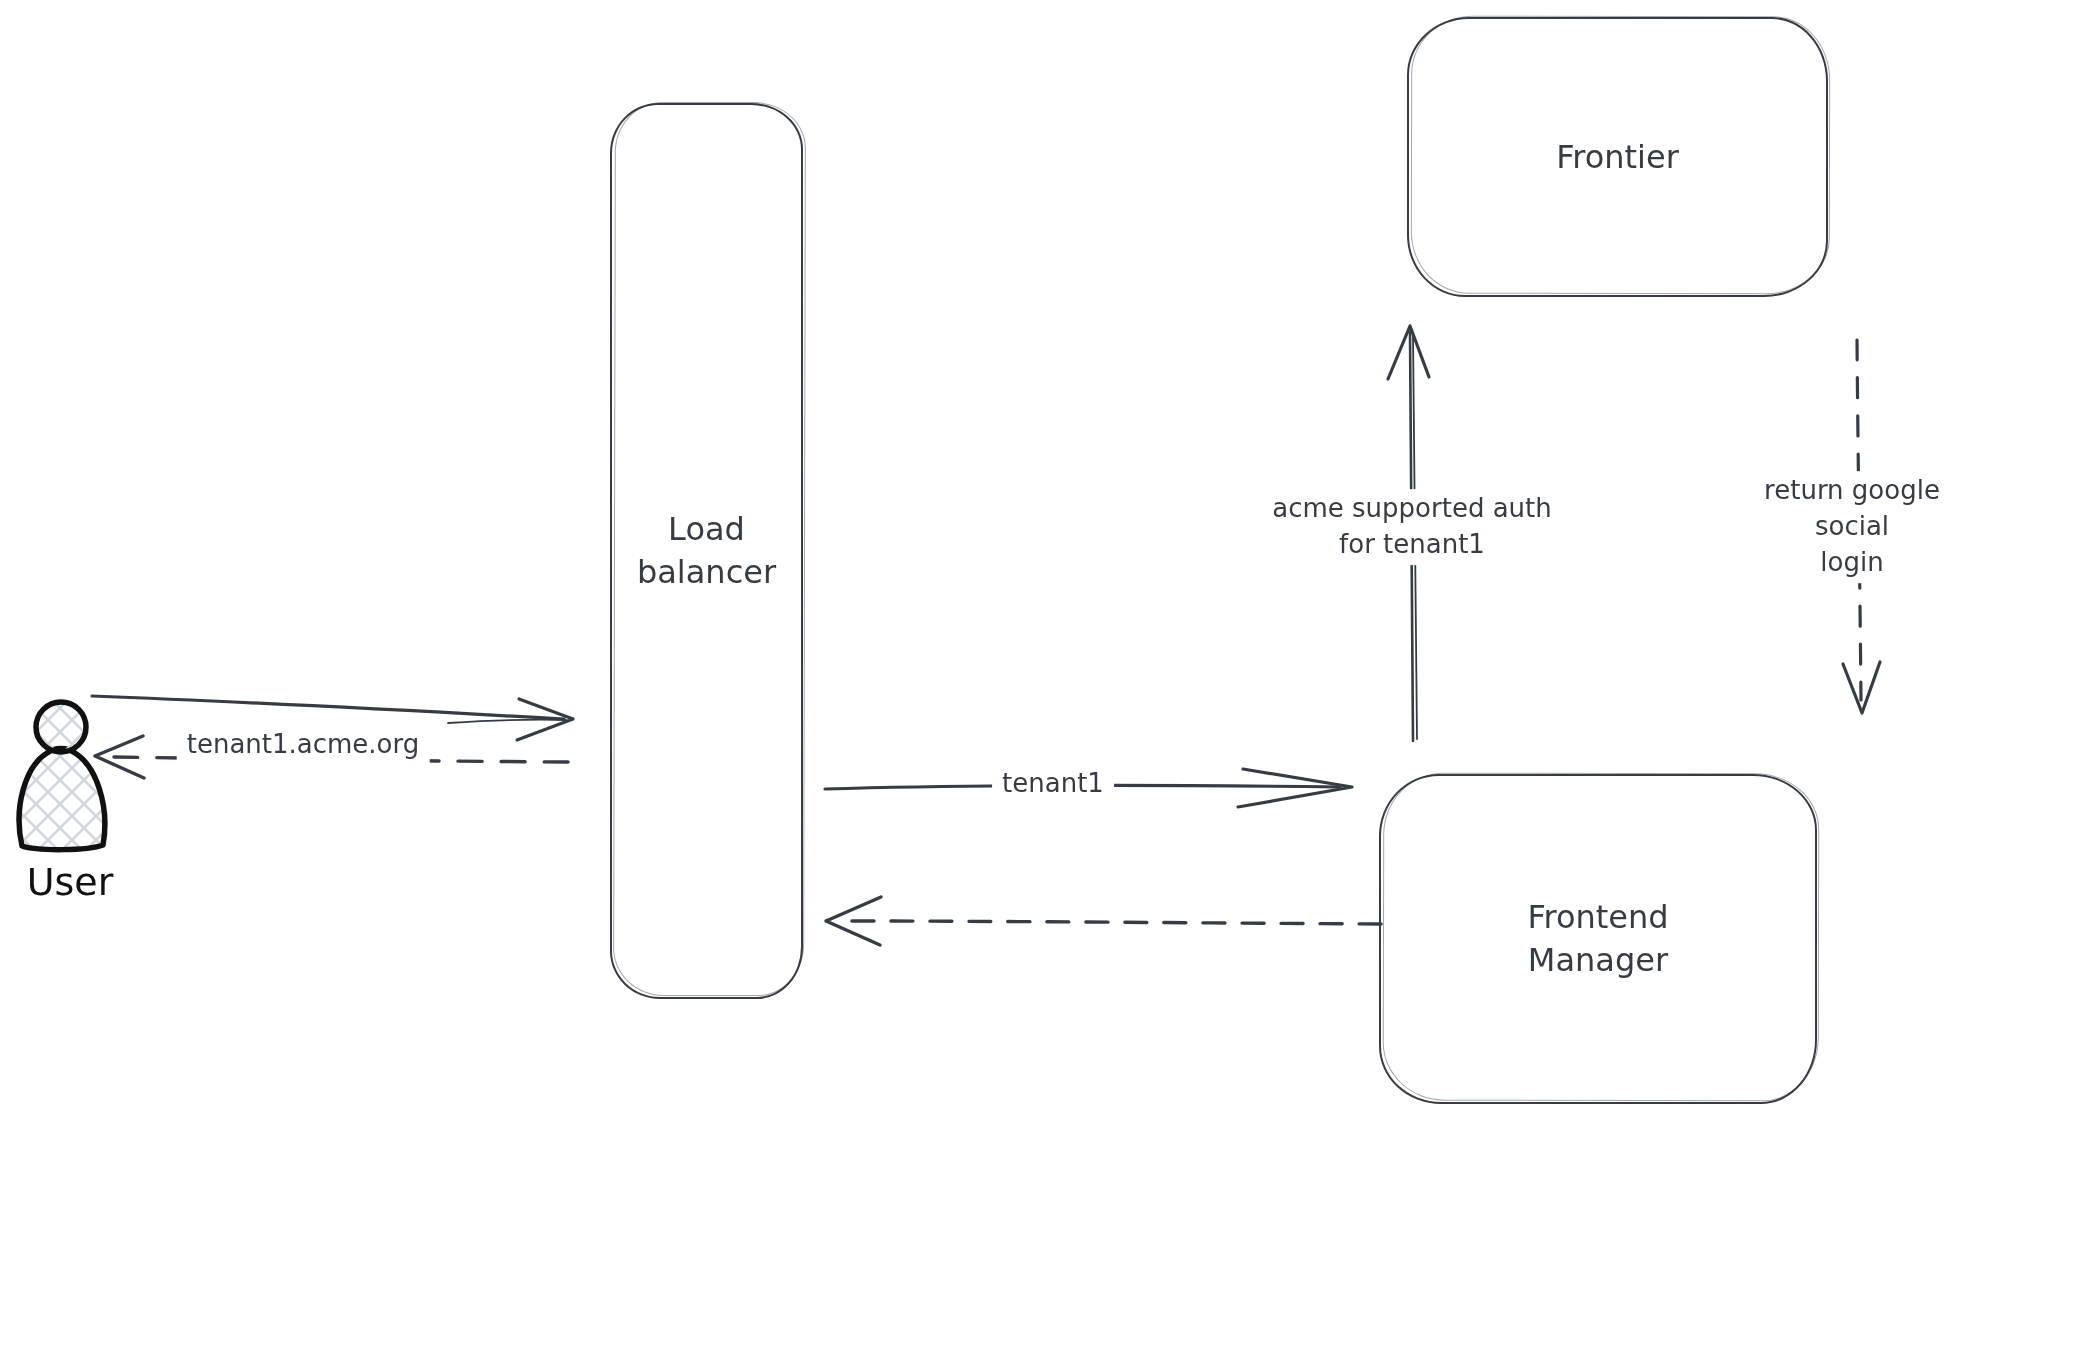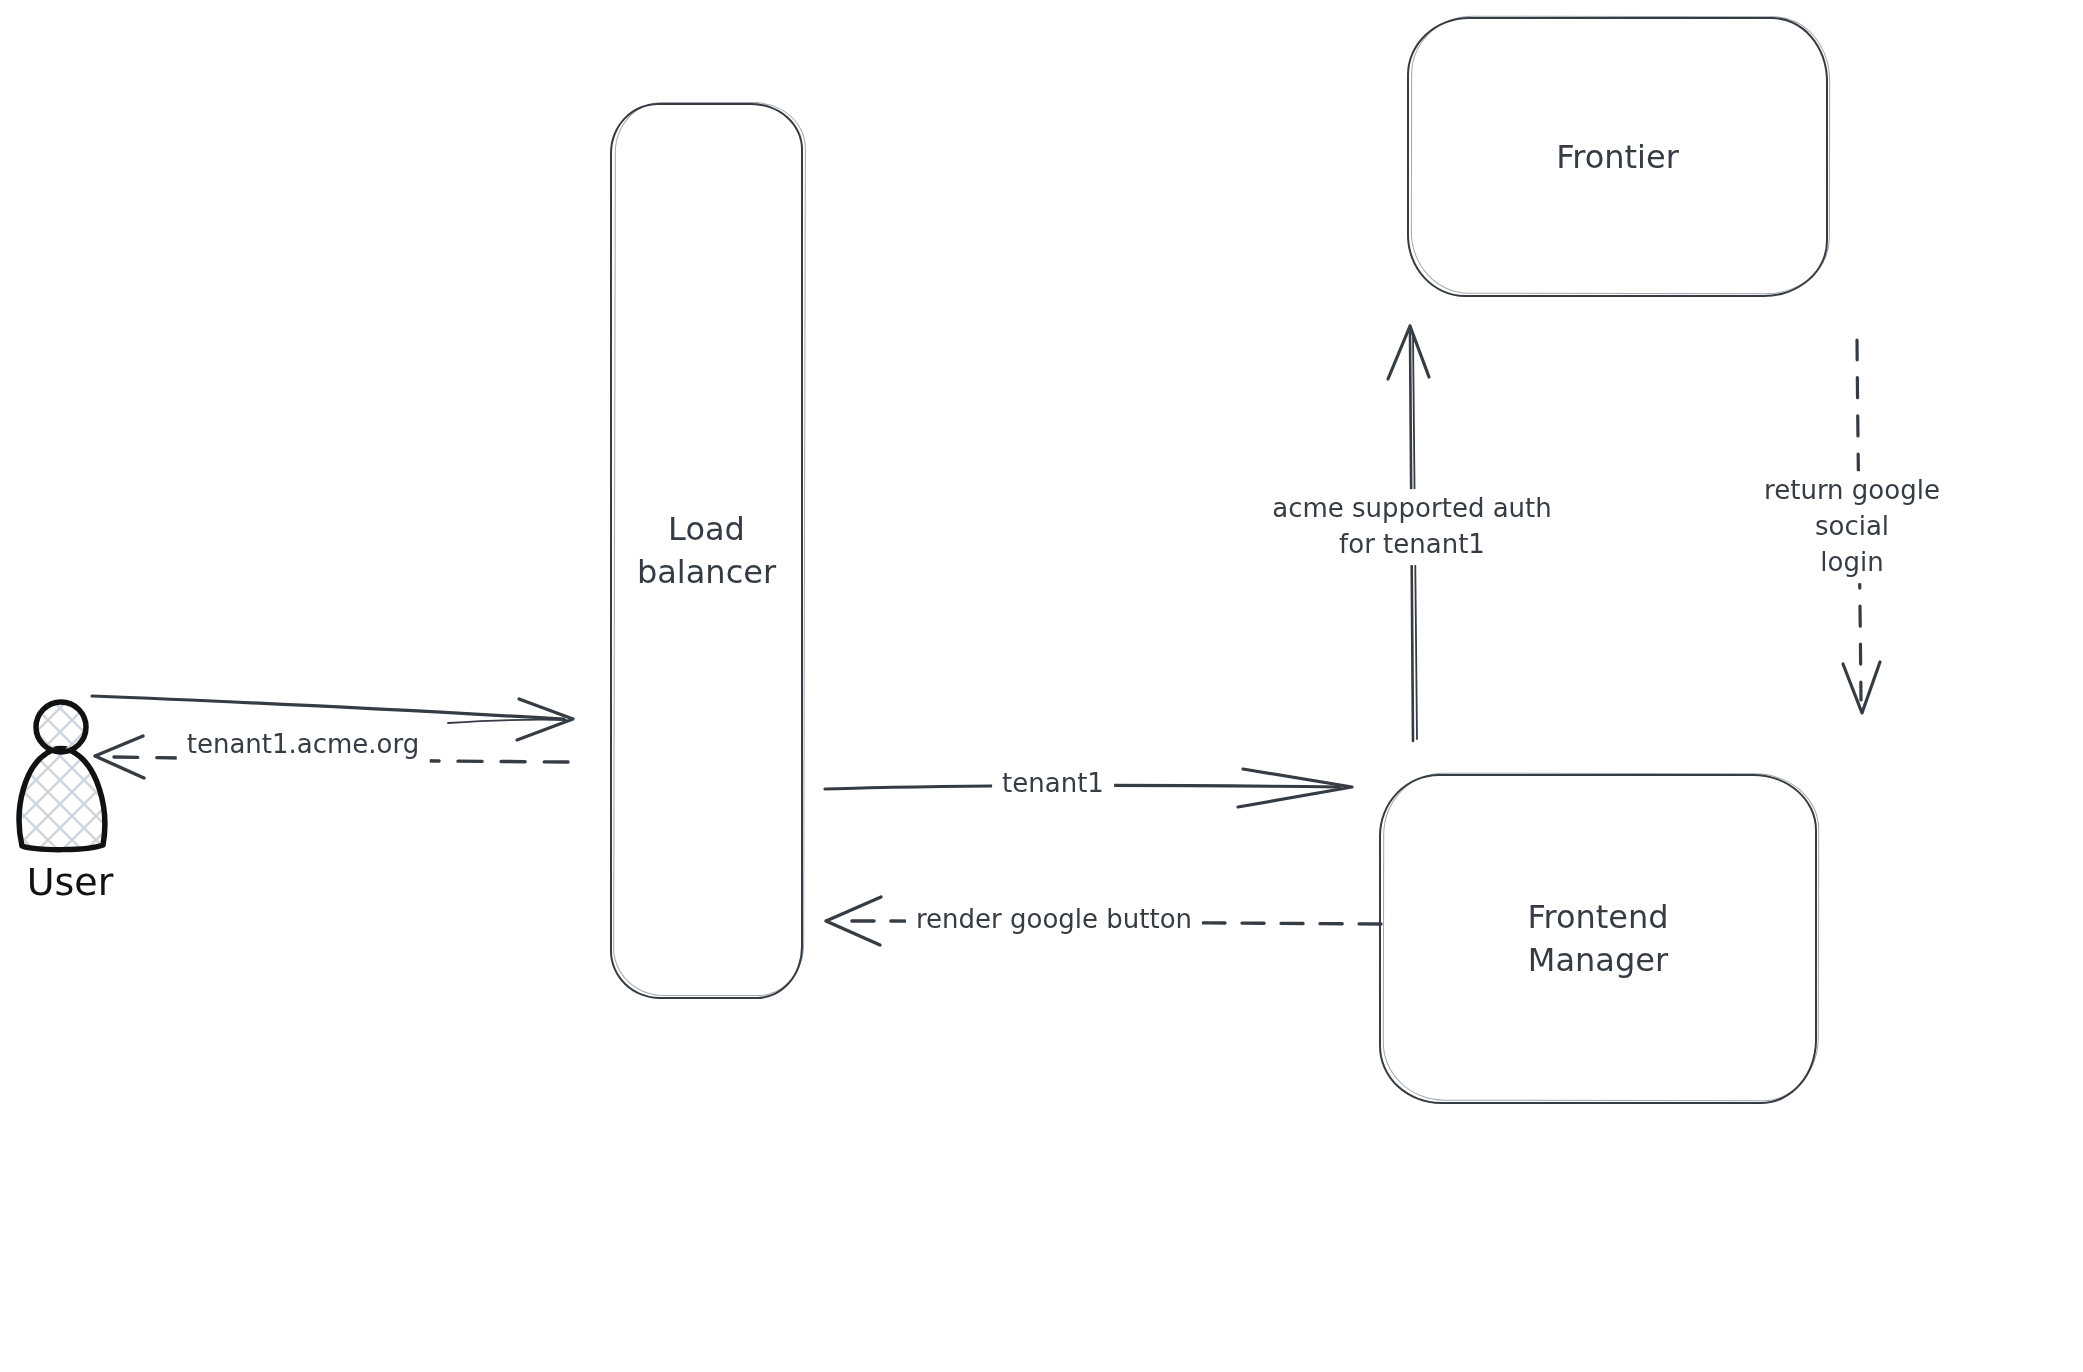--- a/index.html
+++ b/index.html
@@ -132,21 +132,20 @@
     <div class="node-label">Frontend
 Manager</div>
   </div>
 
   <div class="actor-label">User</div>
 
   <div class="arrow-label" id="lbl-user-to-lb">tenant1.acme.org</div>
 
   <div class="arrow-label" id="lbl-lb-to-fm">tenant1</div>
 
-  <div class="arrow-label" id="lbl-fm-to-lb">render google button</div>
 
   <div class="arrow-label" id="lbl-fm-to-frontier">acme supported auth
 for tenant1</div>
 
   <div class="arrow-label" id="lbl-frontier-to-fm">return google social
 login</div>
 
 </div>
 
 </body></html>

